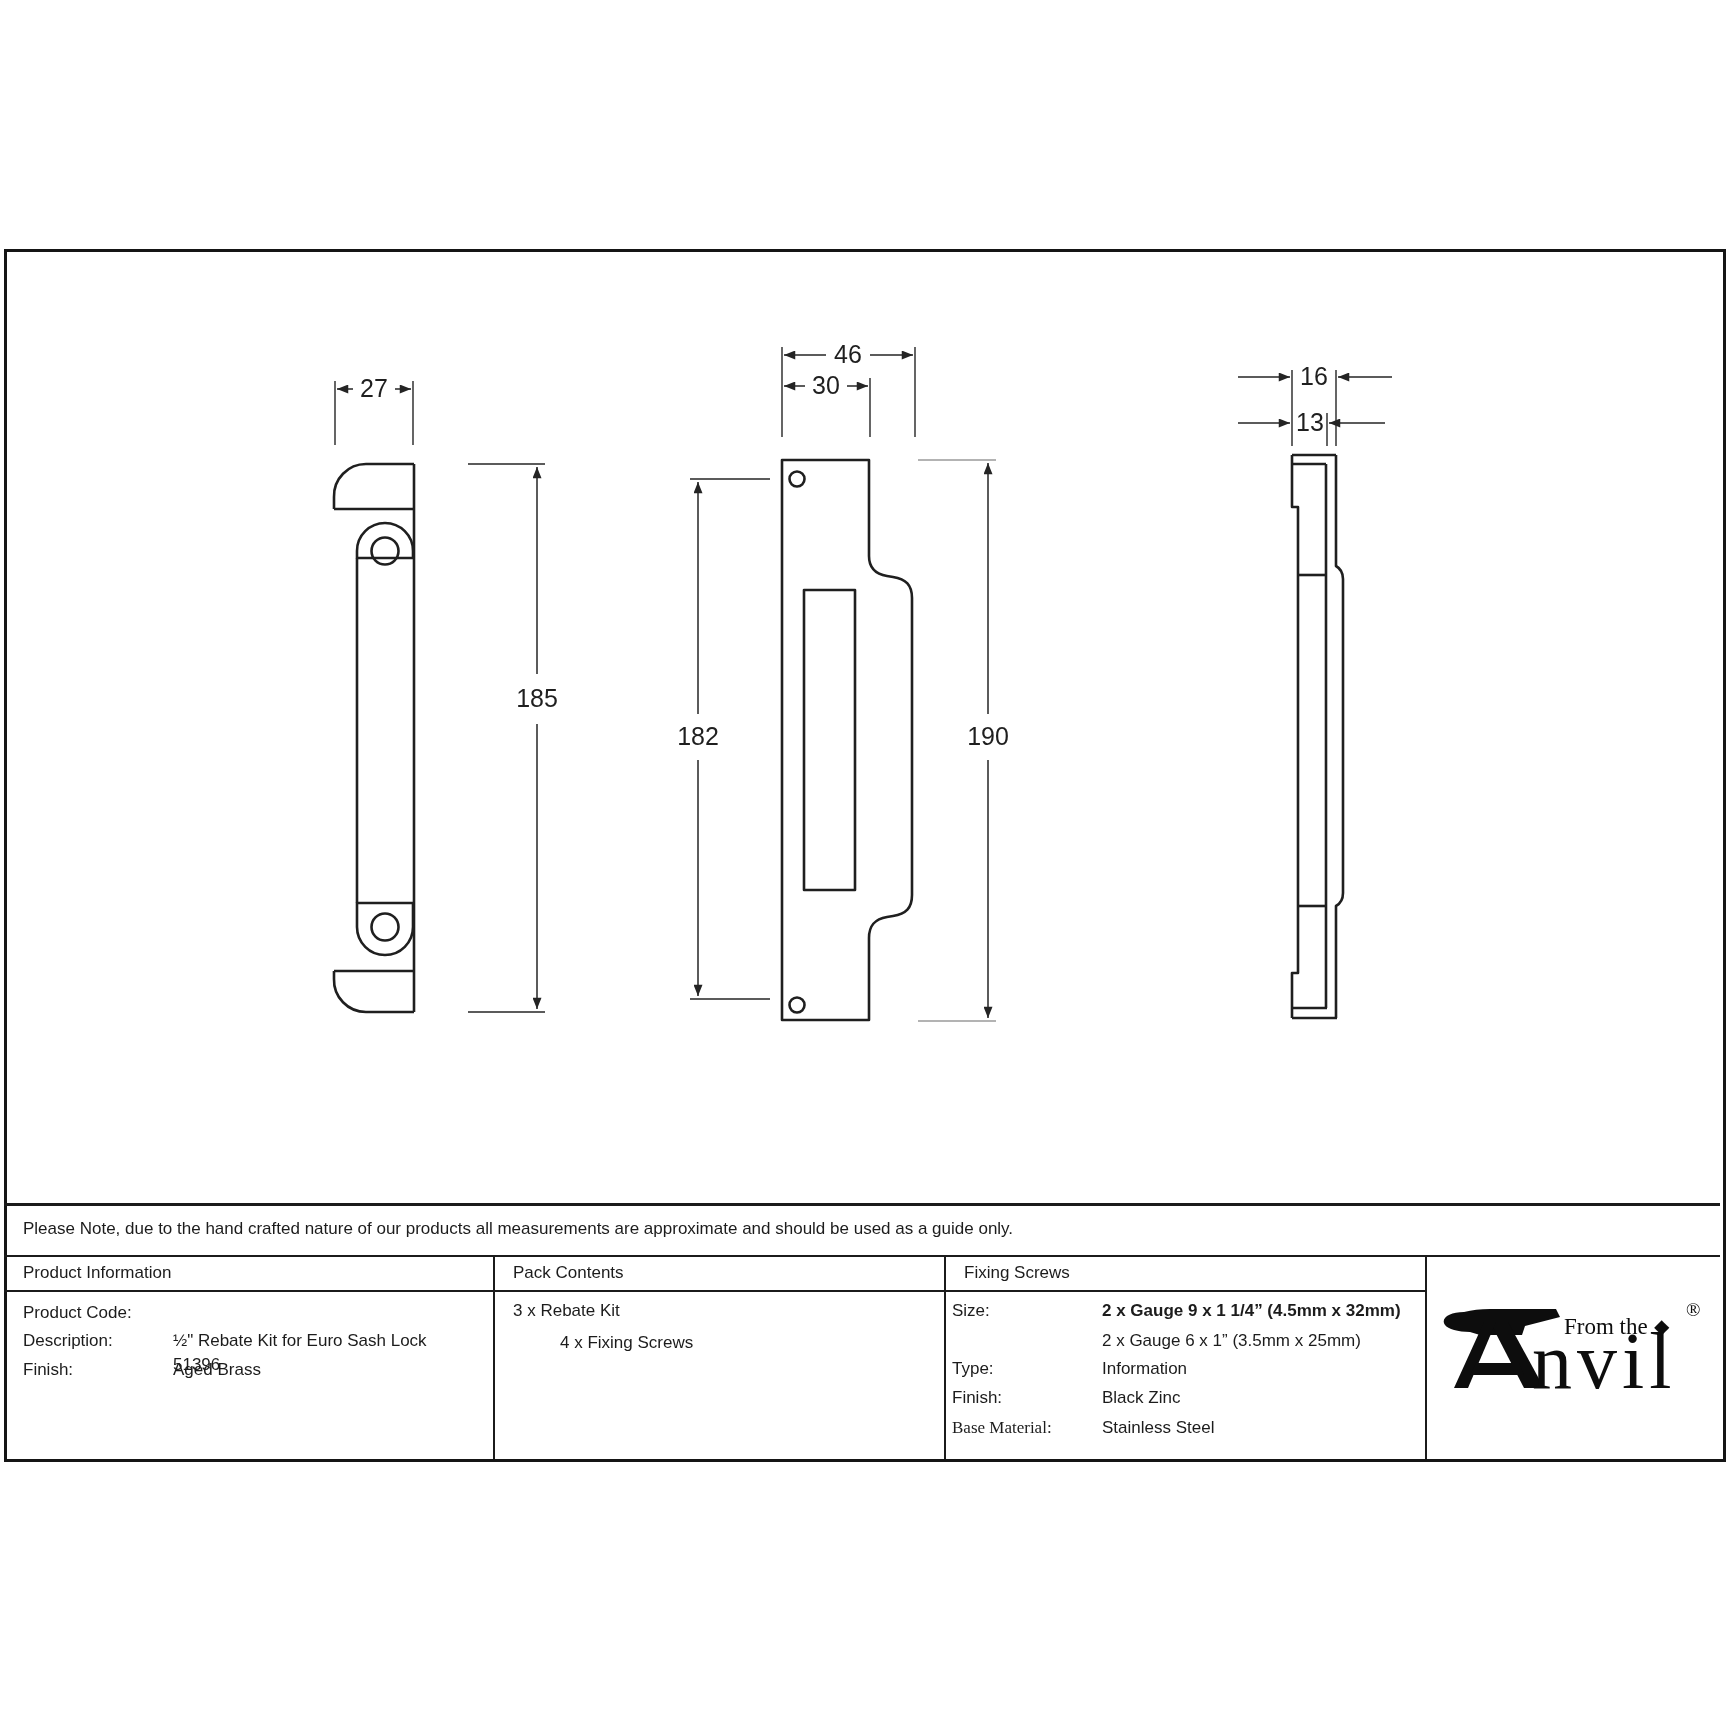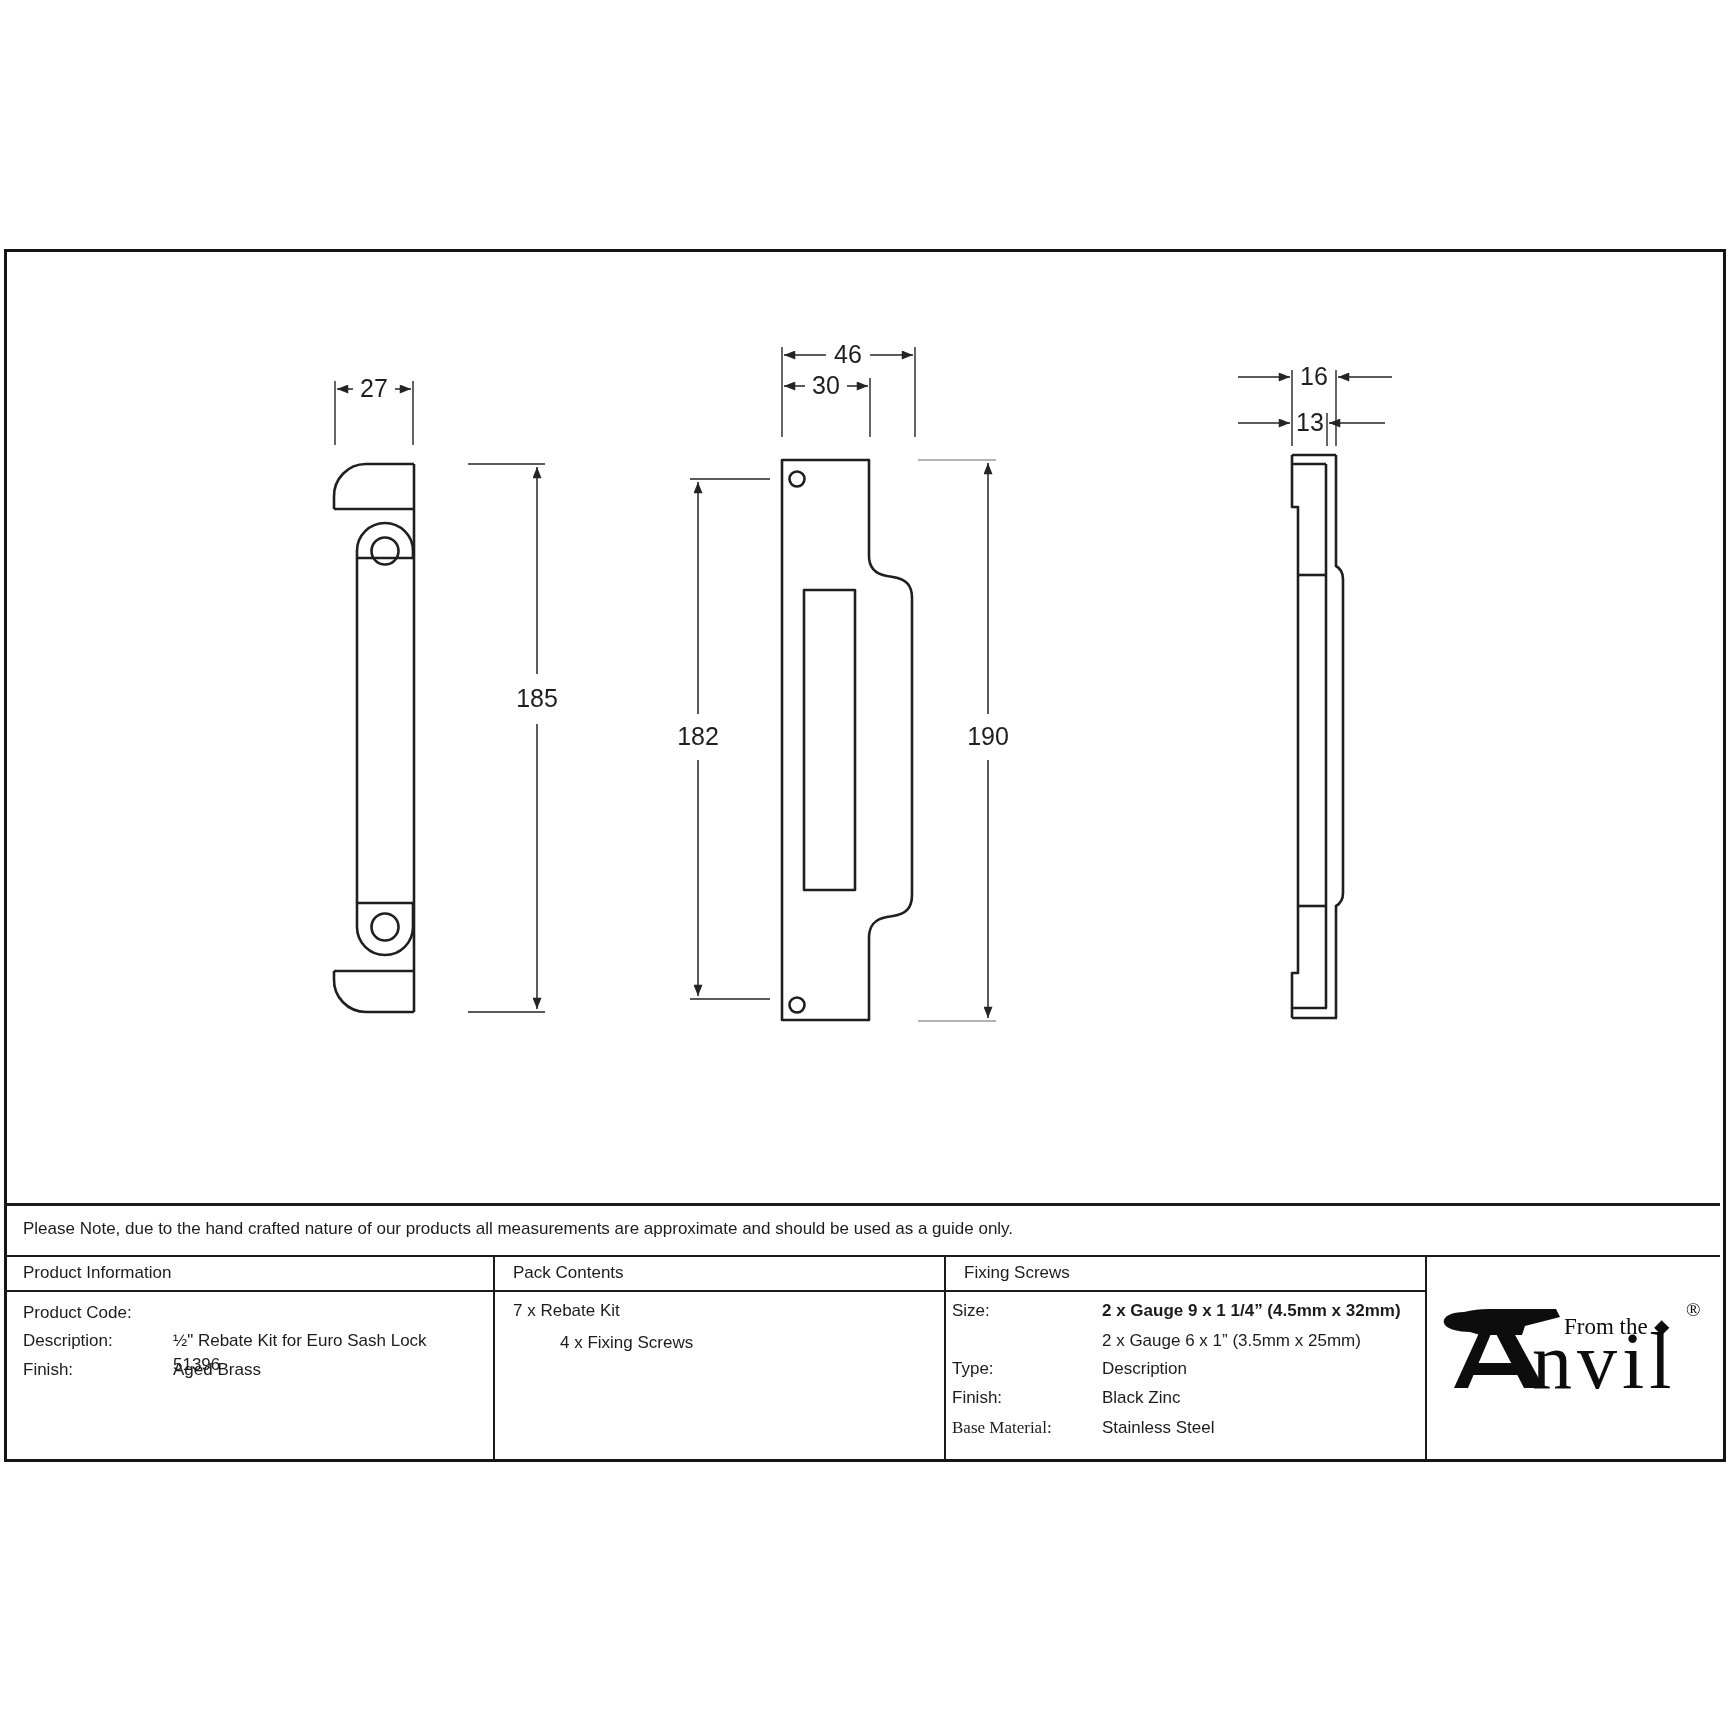--- a/index.html
+++ b/index.html
@@ -141,29 +141,29 @@
 
   <span class="cell-text" style="left:23px;top:1262px;">Product Information</span>
   <span class="cell-text" style="left:23px;top:1302px;">Product Code:</span>
   <span class="cell-text" style="left:173px;top:1314px;margin-top:40px;">51396</span>
   <span class="cell-text" style="left:23px;top:1330px;">Description:</span>
   <span class="cell-text" style="left:173px;top:1330px;">½" Rebate Kit for Euro Sash Lock</span>
   <span class="cell-text" style="left:23px;top:1359px;">Finish:</span>
   <span class="cell-text" style="left:173px;top:1359px;">Aged Brass</span>
 
   <span class="cell-text" style="left:513px;top:1262px;">Pack Contents</span>
-  <span class="cell-text" style="left:513px;top:1300px;">7 x Rebate Kit</span>
+  <span class="cell-text" style="left:513px;top:1300px;">3 x Rebate Kit</span>
   <span class="cell-text" style="left:513px;top:1332px;margin-left:47px;">4 x Fixing Screws</span>
 
   <span class="cell-text" style="left:964px;top:1262px;">Fixing Screws</span>
   <span class="cell-text" style="left:952px;top:1300px;">Size:</span>
   <span class="cell-text" style="left:1102px;top:1300px;font-weight:bold;">2 x Gauge 9 x 1 1/4” (4.5mm x 32mm)</span>
   <span class="cell-text" style="left:1102px;top:1330px;">2 x Gauge 6 x 1” (3.5mm x 25mm)</span>
   <span class="cell-text" style="left:952px;top:1358px;">Type:</span>
-  <span class="cell-text" style="left:1102px;top:1358px;">Description</span>
+  <span class="cell-text" style="left:1102px;top:1358px;">Information</span>
   <span class="cell-text" style="left:952px;top:1387px;">Finish:</span>
   <span class="cell-text" style="left:1102px;top:1387px;">Black Zinc</span>
   <span class="cell-text" style="left:952px;top:1417px;font-family:Liberation Serif, serif;">Base Material:</span>
   <span class="cell-text" style="left:1102px;top:1417px;">Stainless Steel</span>
 
   <svg style="left:1430px;top:1272px;" width="300" height="170" viewBox="0 0 300 170">
     <path fill="#0d0d0d" d="M34,40 C20,40 10,46 15,53 C18,57 28,60 40,60 L50,63 L92,63 L95,54 L130,45 L126,37 L60,37 C50,37 42,38 34,40 Z"></path>
     <g fill="#0d0d0d">
       <polygon points="60,50 78,50 114,116 94,116"></polygon>
       <polygon points="54,50 66,50 38,116 24,116"></polygon>

